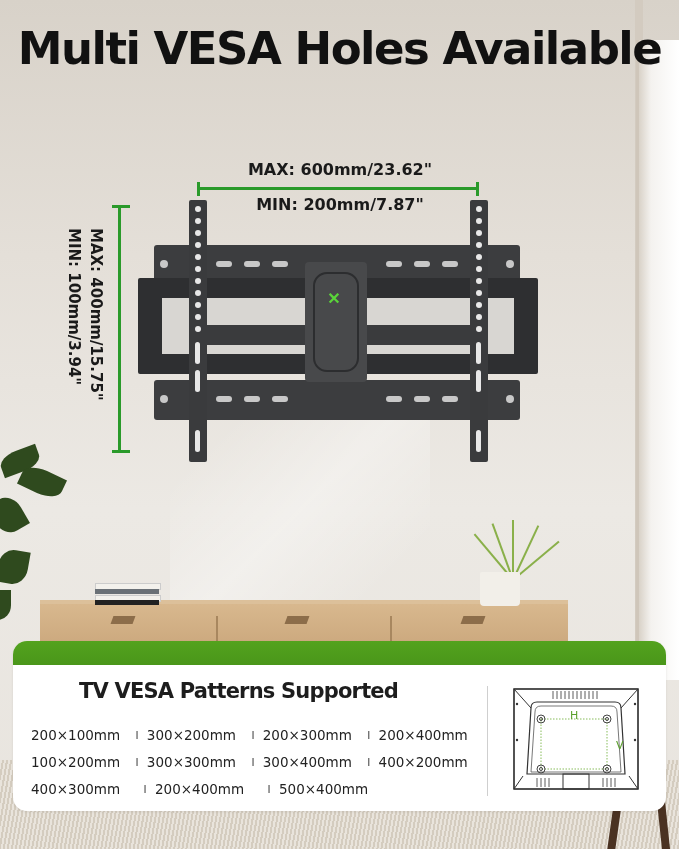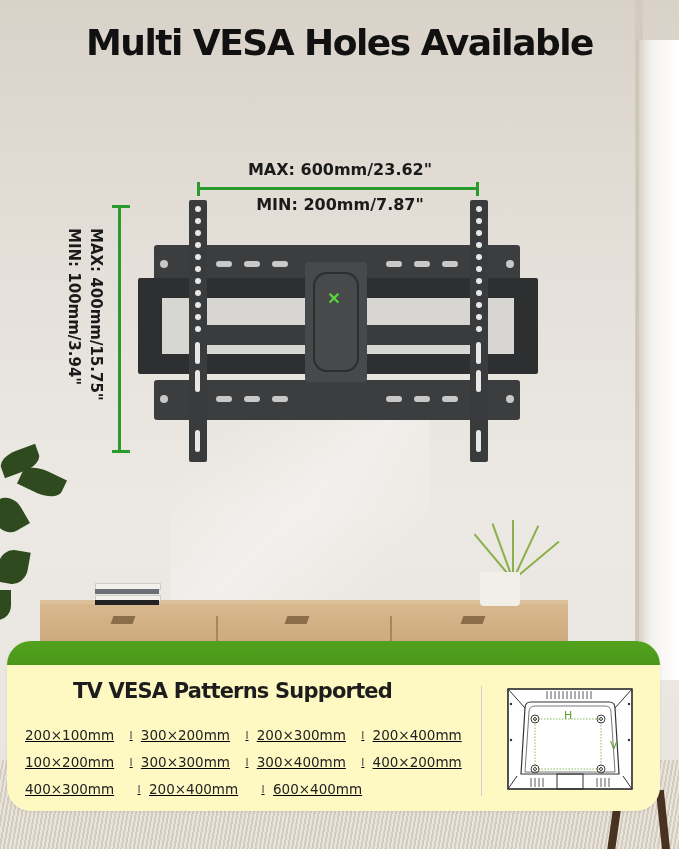--- a/index.html
+++ b/index.html
@@ -11,21 +11,21 @@
   .scene { position: absolute; inset: 0; overflow: hidden;
     background: linear-gradient(180deg, #d8d2c9 0%, #e4dfd8 30%, #ece9e4 60%, #e8e4de 100%); }
   .wall-light { position: absolute; left: 170px; top: 380px; width: 260px; height: 260px;
     background: linear-gradient(135deg, rgba(255,255,255,0) 20%, rgba(255,255,255,0.35) 50%, rgba(255,255,255,0) 80%); }
   .window { position: absolute; right: 0; top: 40px; width: 40px; height: 640px;
     background: linear-gradient(90deg, #d9d2c8 0%, #f4f2ef 30%, #ffffff 100%);
     border-left: 3px solid #cfc6ba; }
   .window-frame { position: absolute; right: 36px; top: 0; width: 8px; height: 680px; background: #d3cbc0; }
 
   .title { position: absolute; left: 0; right: 0; top: 22px; text-align: center;
-    font-family: "DejaVu Sans", sans-serif; font-weight: bold; font-size: 36px; letter-spacing: -1.5px; color: #111; }
+    font-family: "DejaVu Sans", sans-serif; font-weight: bold; font-size: 45px; letter-spacing: -1.5px; color: #111; }
 
   .h-measure { position: absolute; left: 197px; top: 182px; width: 282px; height: 12px; }
   .h-measure .line { position: absolute; left: 0; right: 0; top: 5px; height: 3px; background: #2a9a2a; }
   .h-measure .cap { position: absolute; top: 0; width: 3px; height: 14px; background: #2a9a2a; }
   .h-measure .cap.l { left: 0; } .h-measure .cap.r { right: 0; }
   .h-max { position: absolute; left: 200px; top: 160px; width: 280px; text-align: center;
     font-family: "DejaVu Sans", sans-serif; font-weight: bold; font-size: 16px; color: #1a1a1a; }
   .h-min { position: absolute; left: 200px; top: 195px; width: 280px; text-align: center;
     font-family: "DejaVu Sans", sans-serif; font-weight: bold; font-size: 16px; color: #1a1a1a; }
 
@@ -62,26 +62,26 @@
   .cabinet { position: absolute; left: 40px; top: 604px; width: 528px; height: 50px;
     background: linear-gradient(180deg, #d8b88e, #c9a57a); }
   .cabinet-top { position: absolute; left: 40px; top: 600px; width: 528px; height: 6px; background: #dcc09a; }
   .drawer-sep { position: absolute; top: 616px; width: 2px; height: 40px; background: #a8875f; }
   .handle { position: absolute; top: 616px; width: 22px; height: 8px; background: #8c6d4a; transform: skewX(-20deg); }
 
   .floor { position: absolute; left: 0; top: 760px; width: 679px; height: 89px;
     background: repeating-linear-gradient(100deg, #e9e4dc 0 2px, #d4ccbf 2px 4px); }
   .chair-leg { position: absolute; width: 8px; height: 80px; background: #4a3222; }
 
-  .panel { position: absolute; left: 7px; top: 641px; width: 653px; height: 170px; border-radius: 24px; overflow: hidden;
-    background: #fef9c3; box-shadow: 0 1px 3px rgba(0,0,0,0.08); }
+  .panel { position: absolute; left: 13px; top: 641px; width: 653px; height: 170px; border-radius: 14px; overflow: hidden;
+    background: #ffffff; box-shadow: 0 1px 3px rgba(0,0,0,0.08); }
   .panel-bar { height: 24px; background: linear-gradient(180deg, #53a21e, #4a961a); }
   .panel-title { position: absolute; left: 66px; top: 38px; font-family: "DejaVu Sans", sans-serif; font-weight: bold; font-size: 21px; letter-spacing: -0.8px; color: #1d1d1d; }
   .grid { position: absolute; left: 18px; top: 80px; width: 450px; }
-  .grid .row { display: flex; align-items: center; height: 27px; text-decoration: underline; }
+  .grid .row { display: flex; align-items: center; height: 27px; }
   .grid .cell { font-family: "DejaVu Sans", sans-serif; font-size: 13.5px; color: #222; white-space: nowrap; width: 110px; }
   .grid .sep { width: 8px; font-size: 11px; color: #444; text-align: center; margin-right: 6px; }
   .divider { position: absolute; left: 474px; top: 45px; width: 1px; height: 110px; background: #cfcfcf; }
   .diagram { position: absolute; left: 500px; top: 47px; width: 126px; height: 102px; }
 </style>
 </head>
 <body>
 
 <div class="scene">
   <div class="wall-light"></div>
@@ -229,21 +229,21 @@
       <span class="sep">I</span>
       <span class="cell">300×400mm</span>
       <span class="sep">I</span>
       <span class="cell">400×200mm</span>
     </div>
     <div class="row">
       <span class="cell">400×300mm</span>
       <span class="sep">I</span>
       <span class="cell">200×400mm</span>
       <span class="sep">I</span>
-      <span class="cell">600×400mm</span>
+      <span class="cell">500×400mm</span>
     </div>
   </div>
 
   <div class="divider"></div>
 
   <svg class="diagram" viewBox="0 0 126 102">
     <rect x="1" y="1" width="124" height="100" fill="#fff" stroke="#333" stroke-width="1.2"></rect>
     <path d="M1 1 L18 20 M125 1 L108 20 M1 101 L10 88 M125 101 L116 88" stroke="#333" stroke-width="1"></path>
     <path d="M18 20 Q18 14 24 14 L102 14 Q108 14 108 20 L112 86 L14 86 Z" fill="none" stroke="#333" stroke-width="1.2"></path>
     <path d="M22 24 Q22 18 28 18 L98 18 Q104 18 104 24 L108 84 L18 84 Z" fill="none" stroke="#555" stroke-width="0.8"></path>

